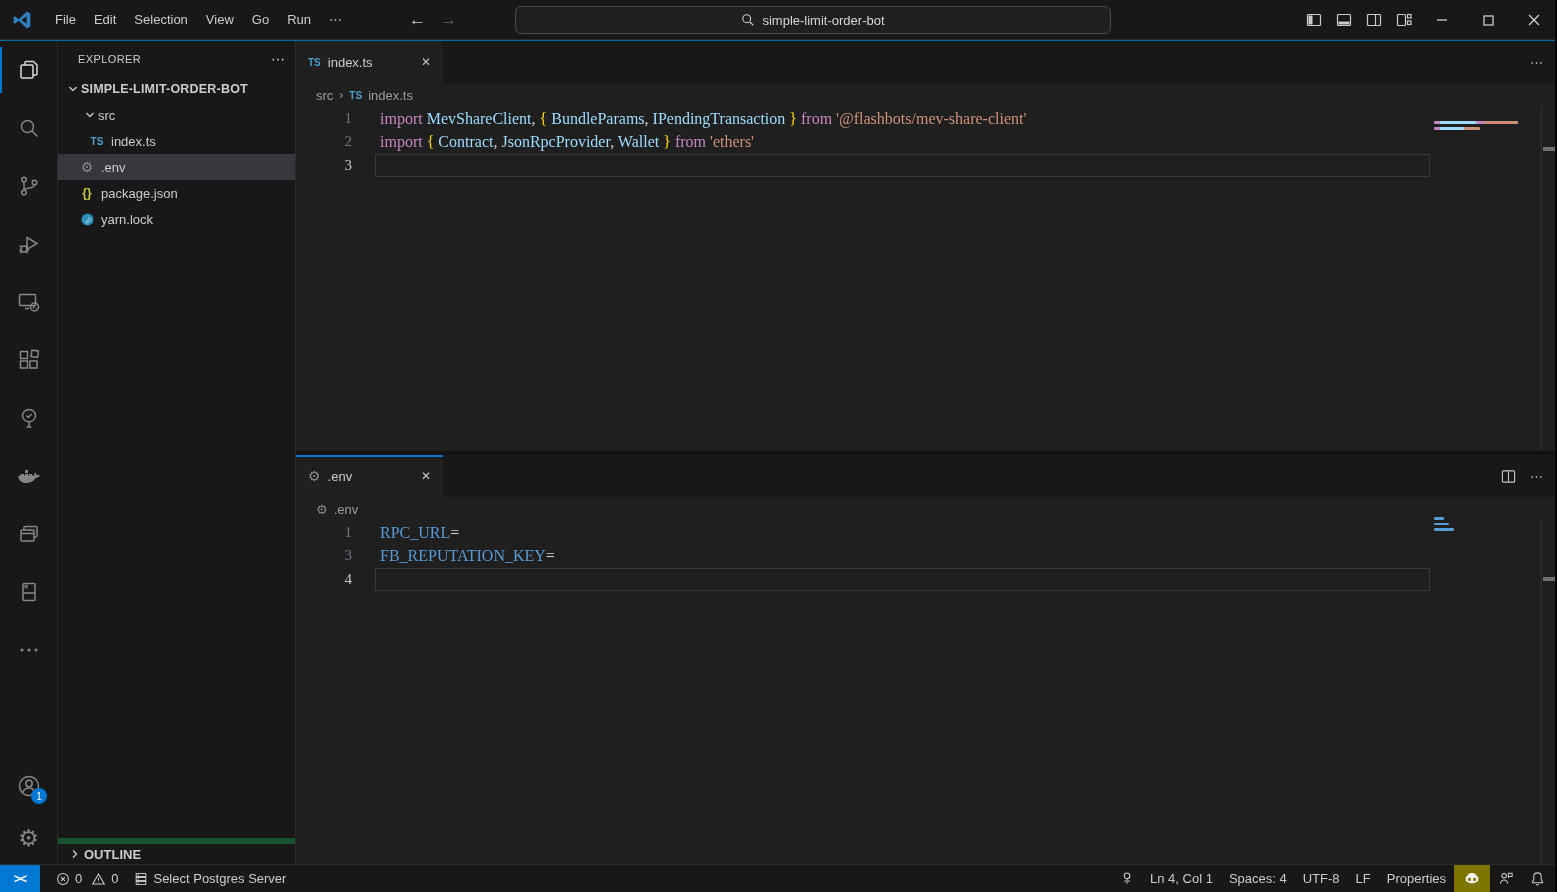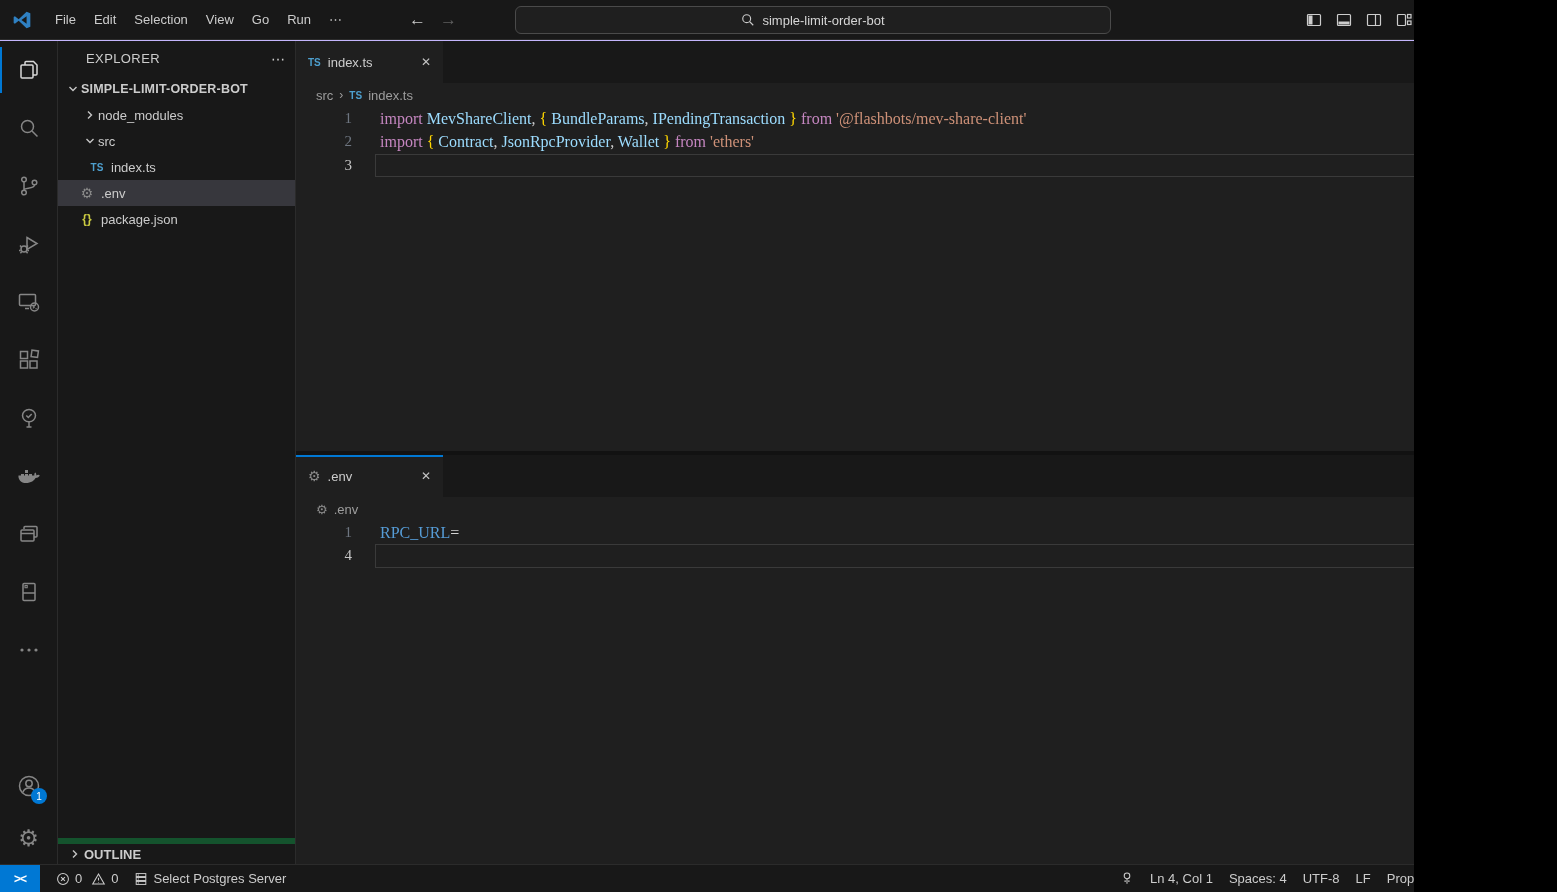--- a/index.html
+++ b/index.html
@@ -1,20 +1,20 @@
 <!DOCTYPE html>
 <html><head>
 <meta charset="utf-8">
 <style>
   * { margin:0; padding:0; box-sizing:border-box; }
   html,body { background:#000; }
   body { font-family:"Liberation Sans", sans-serif; }
   #app {
-    position:relative; width:1414px; height:892px; overflow:hidden;
-    background:#c4b5fd; color:#cccccc; font-size:13px;
+    position:relative; width:1555px; height:892px; overflow:hidden;
+    background:#0369a1; color:#cccccc; font-size:13px;
   }
   
   #titlebar {
     position:absolute; top:0; left:0; width:1557px; height:40px;
     background:#181818; display:flex; align-items:center;
     border-bottom:1px solid #2b2b2b;
   }
   .logo { width:20px; height:20px; margin:0 14px 0 12px; }
   .menu-item { padding:4px 9px; color:#cccccc; border-radius:5px; cursor:default; }
   .nav-arrows { display:flex; gap:14px; margin-left:58px; font-size:17px; }
@@ -45,21 +45,21 @@
     background:#0078d4; color:#fff; border-radius:9px; font-size:10px;
     display:flex; align-items:center; justify-content:center; padding:0 3px;
   }
   .gear-glyph { font-family:"DejaVu Sans", sans-serif; font-size:23px; line-height:1; }
   
   #sidebar {
     position:absolute; top:41px; left:58px; width:238px; height:823px;
     background:#181818; border-right:1px solid #2b2b2b;
   }
   #sidebar-header { height:35px; display:flex; align-items:center; padding:0 8px 0 20px; }
-  #sidebar-title { font-size:13px; color:#cccccc; letter-spacing:.4px;margin-left:8px; }
+  #sidebar-title { font-size:11px; color:#cccccc; letter-spacing:.4px; }
   #sidebar-actions { margin-left:auto; color:#cccccc; letter-spacing:2px; font-size:14px; }
   .tree-row { position:relative; height:26px; display:flex; align-items:center; color:#cccccc; }
   .tree-row.selected { background:#37373d; }
   .tree-root-label { font-weight:bold; font-size:12.5px; letter-spacing:.2px; }
   .chev { display:flex; width:16px; justify-content:center; color:#c5c5c5; flex:0 0 16px; }
   .file-ico { width:18px; display:flex; justify-content:center; margin-right:5px; flex:0 0 18px; }
   .ts-badge { color:#4d9fce; font-weight:bold; font-size:10px; }
   .json-badge { color:#cbcb41; font-weight:bold; font-size:12px; }
   .gear-small { font-family:"DejaVu Sans", sans-serif; color:#8a8a8a; font-size:14px; line-height:1; }
   #sidebar-sections { position:absolute; left:0; right:0; bottom:0; }
@@ -284,28 +284,20 @@
 
     <div class="tree-row" style="padding-left:7px;">
       <span class="chev">
           <svg width="10" height="10" viewBox="0 0 10 10" fill="none" stroke="#c5c5c5" stroke-width="1.4">
             <path d="M1.5 3 5 6.5 8.5 3"></path>
           </svg>
         </span>
       <span class="tree-root-label">SIMPLE-LIMIT-ORDER-BOT</span>
     </div>
 
-    <div class="tree-row" style="padding-left:24px;">
-      <span class="chev">
-          <svg width="10" height="10" viewBox="0 0 10 10" fill="none" stroke="#c5c5c5" stroke-width="1.4">
-            <path d="M3 1.5 6.5 5 3 8.5"></path>
-          </svg>
-        </span>
-      <span>node_modules</span>
-    </div>
 
     <div class="tree-row" style="padding-left:24px;">
       <span class="chev">
           <svg width="10" height="10" viewBox="0 0 10 10" fill="none" stroke="#c5c5c5" stroke-width="1.4">
             <path d="M1.5 3 5 6.5 8.5 3"></path>
           </svg>
         </span>
       <span>src</span>
     </div>
 
@@ -317,20 +309,29 @@
     <div class="tree-row selected" style="padding-left:20px;">
       <span class="file-ico gear-small">⚙</span>
       <span>.env</span>
     </div>
 
     <div class="tree-row" style="padding-left:20px;">
       <span class="file-ico json-badge">{}</span>
       <span>package.json</span>
     </div>
 
+    <div class="tree-row" style="padding-left:20px;">
+      <span class="file-ico">
+        <svg width="13" height="13" viewBox="0 0 13 13">
+            <circle cx="6.5" cy="6.5" r="6" fill="#2c8ebb"></circle>
+            <path d="M4 9c2-.5 4-2.5 4.5-5M5 10.2c2.5-.3 4.3-2 5-4.2" stroke="#bfe3f2" stroke-width=".9" fill="none"></path>
+          </svg>
+      </span>
+      <span>yarn.lock</span>
+    </div>
 
     <div id="sidebar-sections">
       <div class="sb-section">
         <span class="chev">
             <svg width="10" height="10" viewBox="0 0 10 10" fill="none" stroke="#c5c5c5" stroke-width="1.4">
               <path d="M3 1.5 6.5 5 3 8.5"></path>
             </svg>
           </span>
         <span>OUTLINE</span>
       </div>
@@ -387,20 +388,21 @@
             </span>
           <span>⋯</span>
         </div>
       </div>
       <div class="breadcrumbs">
         <span class="gear-small" style="font-size:13px;">⚙</span>
         <span>.env</span>
       </div>
       <div class="code-zone" id="code-bottom">
           <div class="code-line"><span class="ln">1</span><span class="code"><span class="tk-ek">RPC_URL</span><span class="tk-op">=</span></span></div>
+          <div class="code-line"><span class="ln">3</span><span class="code"><span class="tk-ek">FB_REPUTATION_KEY</span><span class="tk-op">=</span></span></div>
           <div class="code-line current"><span class="ln">4</span><span class="code"></span></div>
         </div>
       <div class="minimap" style="top:62px;">
         <div class="mm-line" style="width:10px;height:2.5px;background:#569cd6;"></div>
         <div class="mm-line" style="width:15px;height:2.5px;background:#569cd6;"></div>
         <div class="mm-line" style="width:20px;height:2.5px;background:#569cd6;"></div>
       </div>
       <div class="scrollbar-strip" style="top:66px;height:343px;"></div>
       <div class="ov-marker" style="top:122px;"></div>
     </div>

